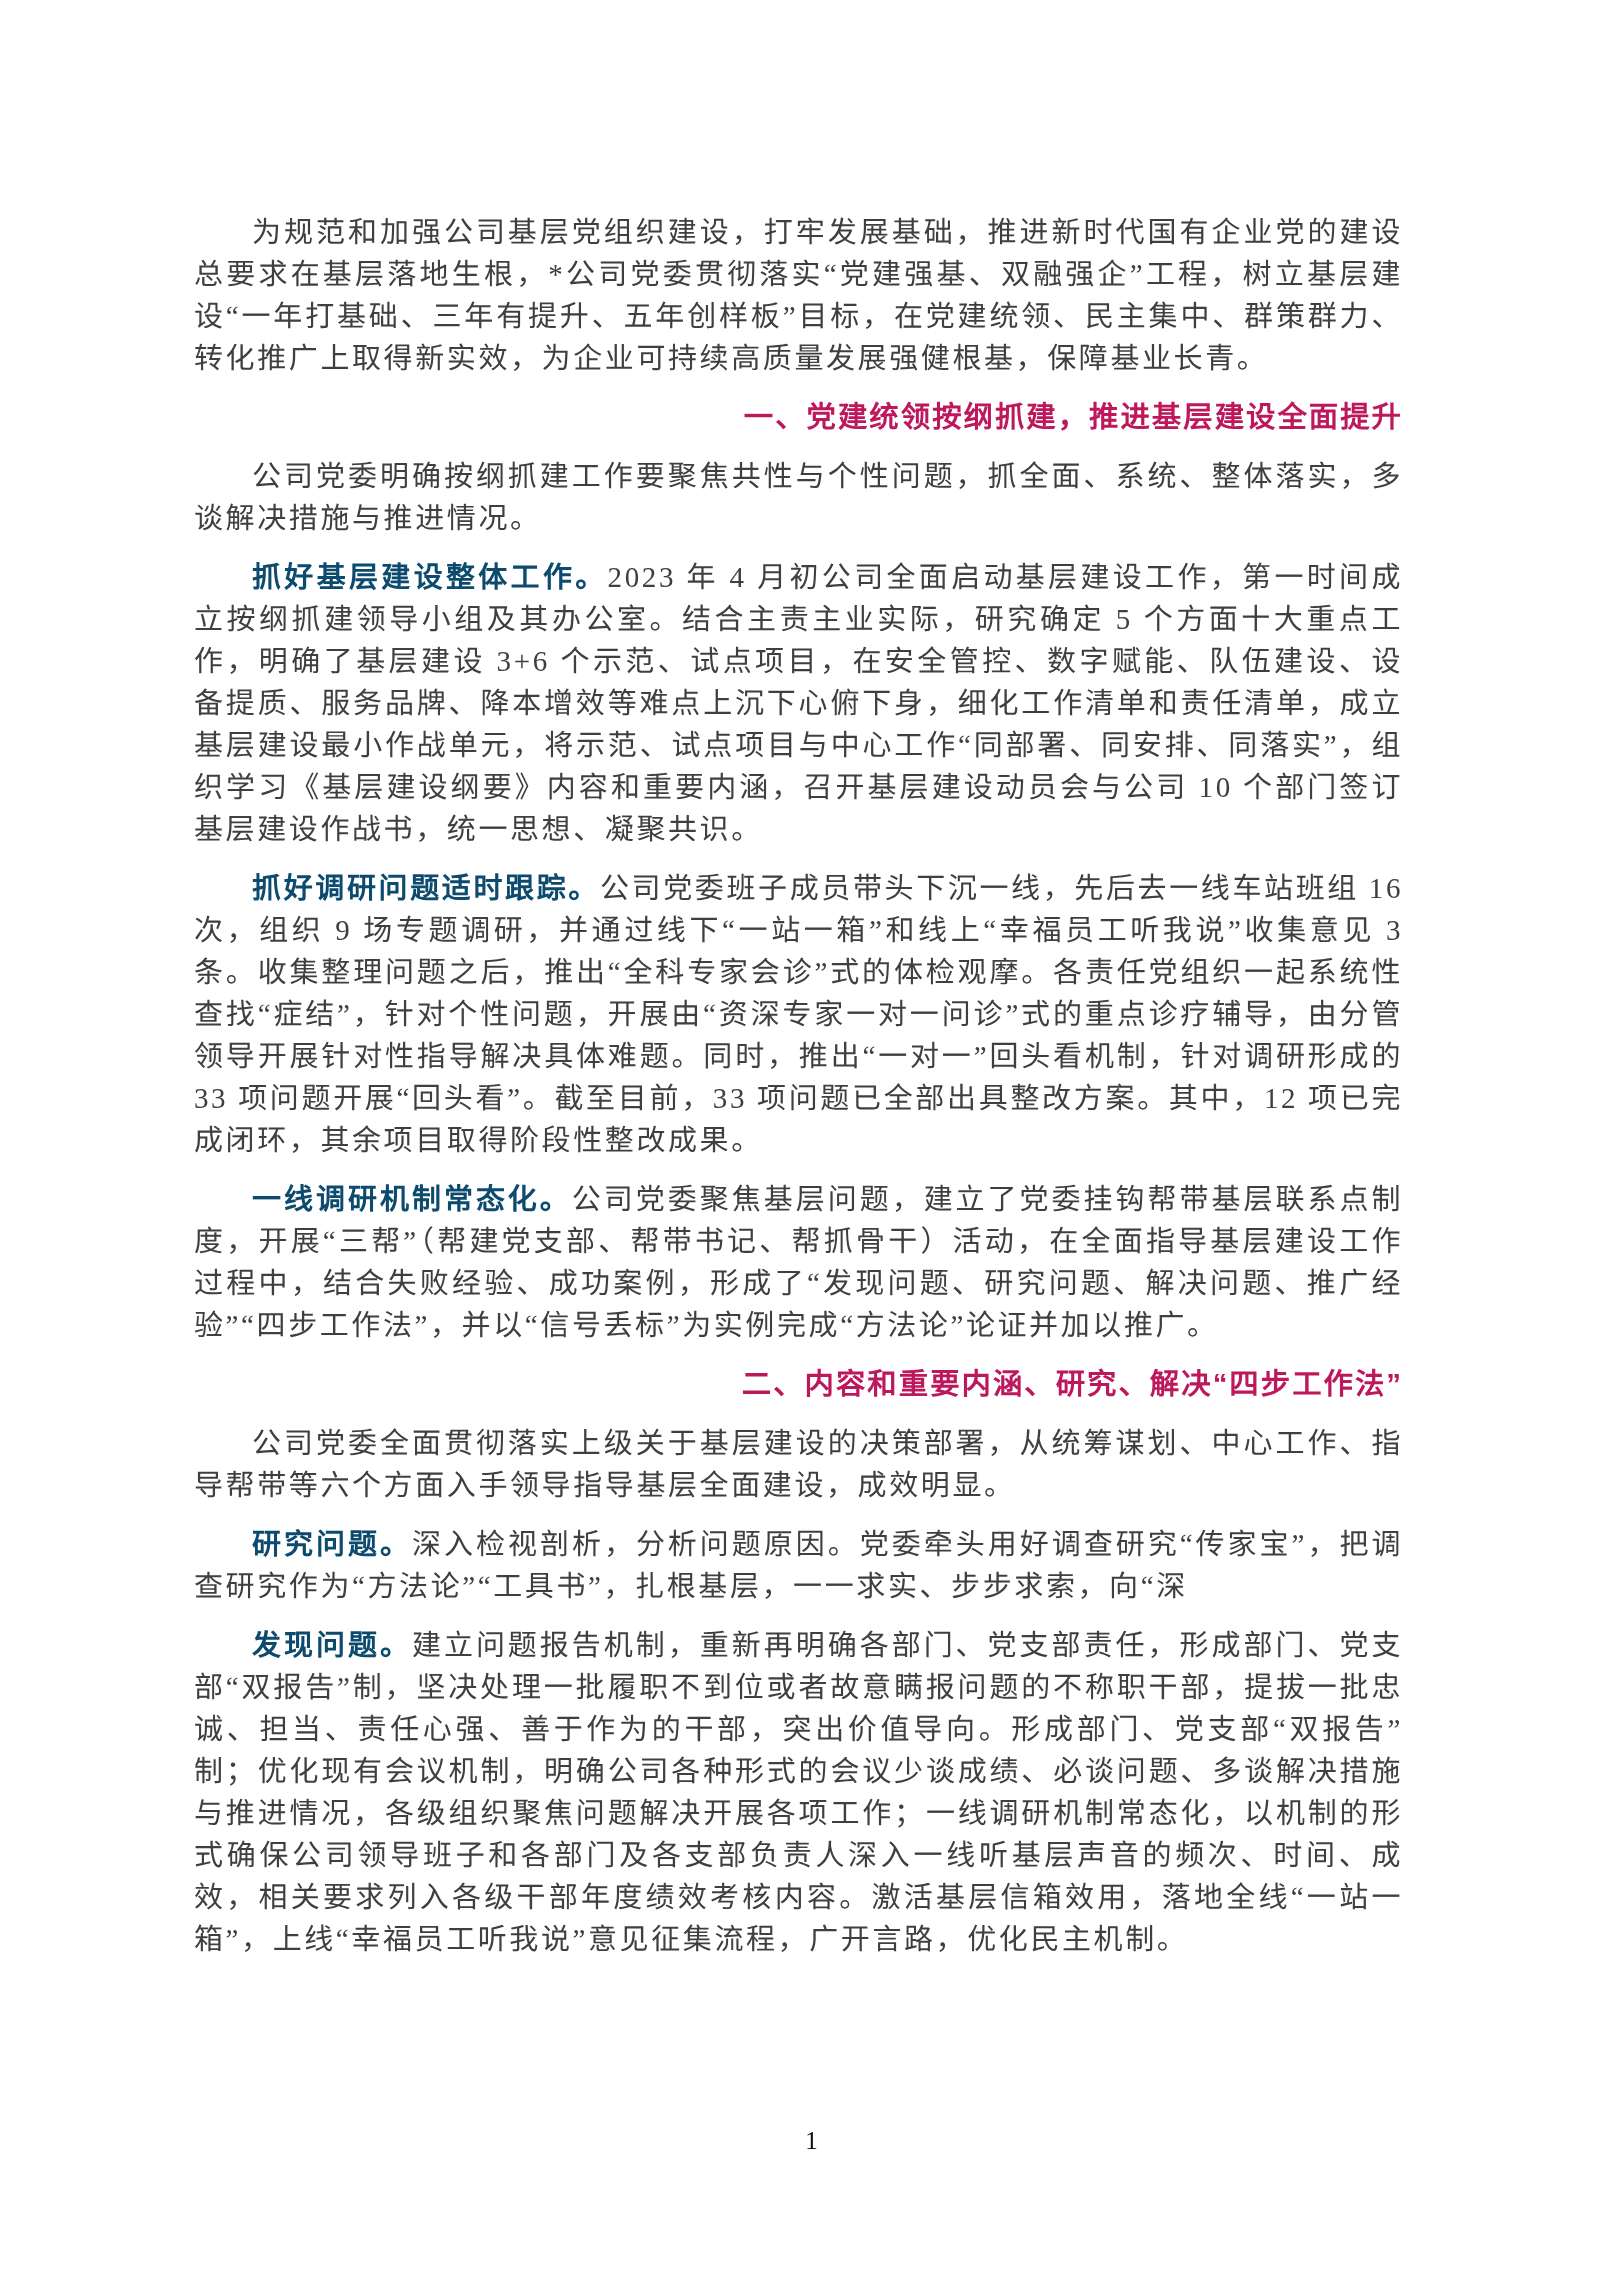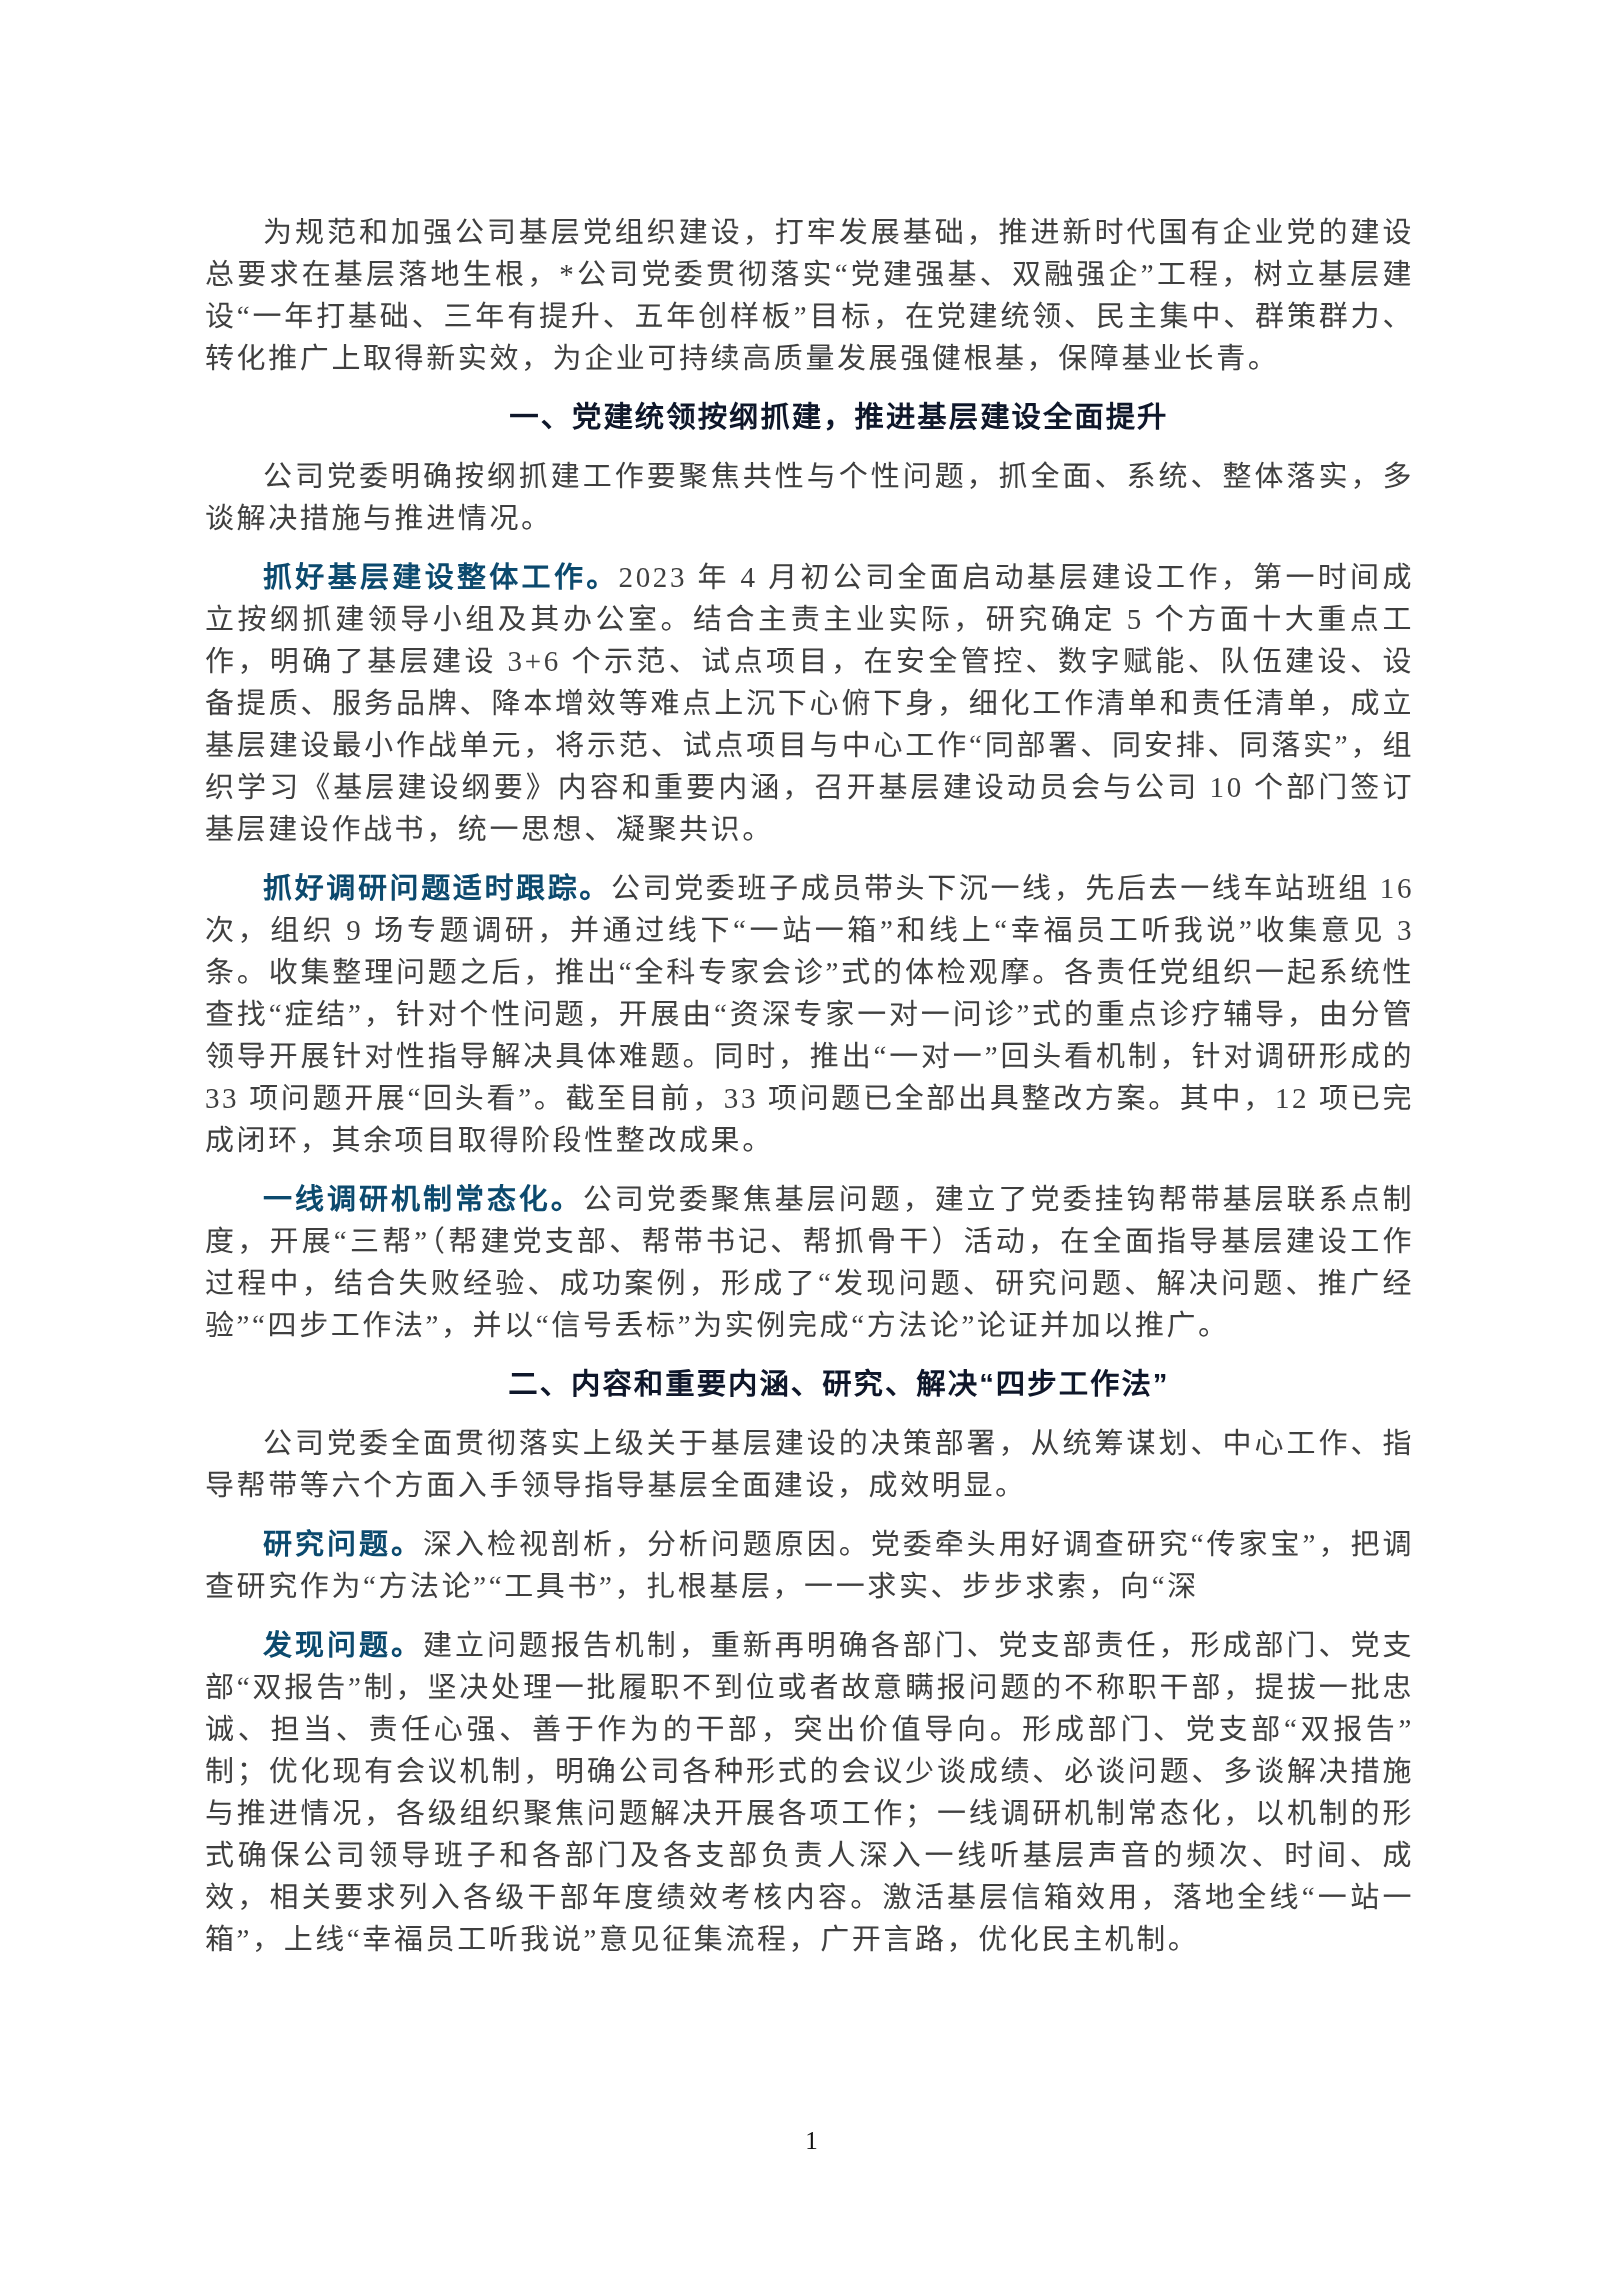--- a/index.html
+++ b/index.html
@@ -11,43 +11,43 @@
     position: relative;
     width: 1623px;
     height: 2295px;
     background: #ffffff;
     overflow: hidden;
     font-family: "Liberation Serif", "DejaVu Serif", serif;
     color: #3f3f3f;
   }
   .content {
     position: absolute;
-    left: 205px;
+    left: 194px;
     top: 211px;
     width: 1209px;
   }
   .para {
     font-size: 29px;
     line-height: 42px;
     letter-spacing: 2.6px;
     text-align: justify;
     text-indent: 2em;
     margin: 0 0 17px 0;
     font-weight: normal;
   }
   .heading {
     font-size: 29.4px;
     line-height: 42px;
     letter-spacing: 2px;
     text-indent: 2em;
     margin: 8px 0 17px 0;
     font-weight: bold;
     font-family: "Liberation Sans", "DejaVu Sans", sans-serif;
-    color: #0f172a;
-    text-align: center;
+    color: #be185d;
+    text-align: right;
   }
   .lead {
     font-weight: bold;
     font-family: "Liberation Sans", "DejaVu Sans", sans-serif;
     color: #0c4a6e;
   }
   .footer {
     position: absolute;
     top: 2125px;
     left: 0;

